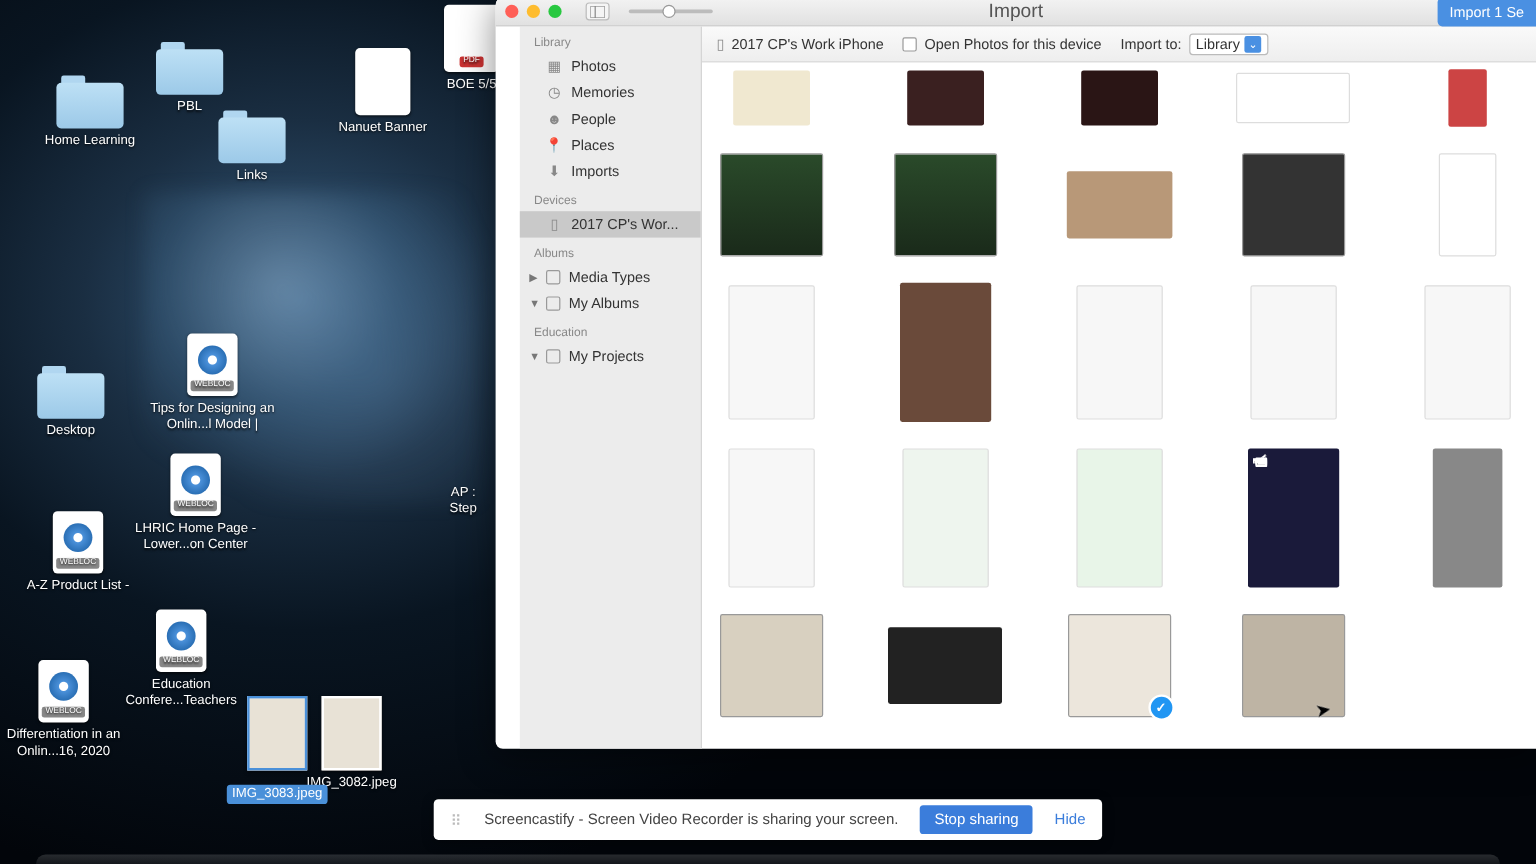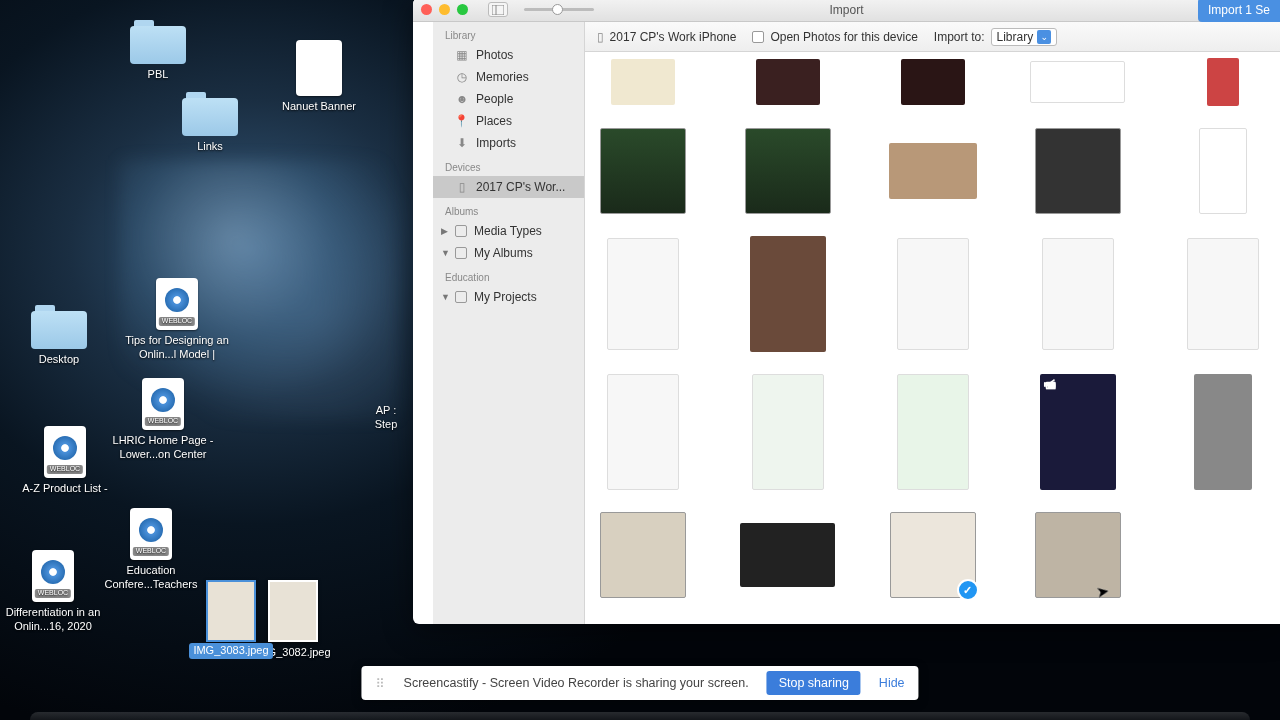--- a/index.html
+++ b/index.html
@@ -21,33 +21,33 @@
 .folder-glyph { width:56px; height:44px; margin:0 auto; position:relative; }
 .folder-glyph .tab { position:absolute; left:4px; top:0; width:20px; height:8px; background:#b0d6f0; border-radius:2px 2px 0 0; }
 .folder-glyph .body { position:absolute; left:0; top:6px; width:56px; height:38px; background:linear-gradient(#bde0f5,#9cc9e8); border-radius:4px; }
 .webloc { width:42px; height:52px; margin:0 auto; background:#fff; border-radius:4px; position:relative; box-shadow:0 1px 2px rgba(0,0,0,.5);}
 .webloc::before{content:"";position:absolute;left:50%;top:10px;transform:translateX(-50%);width:24px;height:24px;border-radius:50%;background:radial-gradient(circle,#fff 20%,#4a90d9 25%,#2a6fb5 70%);}
 .webloc .tag{position:absolute;bottom:4px;left:50%;transform:translateX(-50%);font-size:7px;background:#888;color:#fff;padding:0 3px;border-radius:2px;}
 .pdf { width:46px; height:56px; margin:0 auto; background:#fff; border-radius:4px; position:relative; box-shadow:0 1px 2px rgba(0,0,0,.5);}
 .pdf .bar{position:absolute;bottom:4px;left:50%;transform:translateX(-50%);font-size:7px;background:#c33;color:#fff;padding:0 3px;border-radius:2px;}
 .thumb-img { width:50px; height:62px; margin:0 auto; background:#e8e2d6; border:2px solid #fff; box-shadow:0 1px 3px rgba(0,0,0,.6);}
 .thumb-img.sel { outline:2px solid #4a90d9; outline-offset:-2px; }
-.sel-label { background:#4a90d9; color:#fff; display:inline-block; padding:1px 4px; border-radius:3px; text-shadow:none; margin-top:1px;}
+.sel-label { background:#4a90d9; color:#fff; display:inline-block; padding:1px 4px; border-radius:3px; text-shadow:none; margin-top:12px;}
 
 
 .window { position:absolute; left:413px; top:-2px; width:867px; height:626px; background:#fff; border-radius:6px 0 0 6px; box-shadow:0 6px 30px rgba(0,0,0,.45); overflow:hidden; display:flex; flex-direction:column;}
 .titlebar { height:24px; background:linear-gradient(#f3f3f3,#e1e1e1); border-bottom:1px solid #c8c8c8; display:flex; align-items:center; padding:0 8px; position:relative;}
 .traffic { display:flex; gap:7px; }
 .tl { width:11px; height:11px; border-radius:50%; }
 .tl.r{background:#ff5f57;} .tl.y{background:#febc2e;} .tl.g{background:#28c840;}
 .tb-icons { margin-left:20px; display:flex; gap:10px; align-items:center;}
 .tb-btn { width:20px; height:15px; border:1px solid #bbb; border-radius:3px; background:#f5f5f5; display:flex;align-items:center;justify-content:center;}
 .slider-track{width:70px;height:3px;background:#bcbcbc;border-radius:2px;position:relative;margin-left:6px;}
 .slider-knob{position:absolute;left:28px;top:-4px;width:11px;height:11px;background:#fff;border:1px solid #999;border-radius:50%;}
-.win-title{position:absolute;left:50%;transform:translateX(-50%);font-size:12px;color:#555;text-align:center;}
+.win-title{position:absolute;left:50%;transform:translateX(-50%);font-size:16px;color:#555;text-align:center;}
 .import-btn { position:absolute; right:0; top:0; height:24px; background:#4a90e2; color:#fff; font-size:12px; padding:0 10px; display:flex; align-items:center; border-radius:4px 0 0 4px;}
 
 .window-body { flex:1; display:flex; overflow:hidden;margin-left:20px; }
 .sidebar { width:160px; background:#ececec; border-right:1px solid #d5d5d5; font-size:12px; overflow-y:auto;}
 .sec-h { font-size:10px; color:#888; padding:8px 12px 3px; text-transform:none; font-weight:500;}
 .srow { padding:4px 10px 4px 22px; display:flex; align-items:center; gap:7px; color:#333; position:relative;}
 .srow.sel { background:#c9c9c9; }
 .srow .disc { position:absolute; left:8px; font-size:9px; color:#777;}
 .sicon { width:14px; height:14px; display:inline-flex;align-items:center;justify-content:center;color:#888;font-size:12px;}
 .sq { width:12px;height:12px;border:1px solid #999;border-radius:2px;}
@@ -81,37 +81,50 @@
 .dock { position:absolute; left:30px; right:30px; bottom:-2px; height:10px; background:linear-gradient(rgba(255,255,255,.15),rgba(255,255,255,.05)); border-radius:8px 8px 0 0;}
 
 .cursor{position:absolute;left:1096px;top:582px;font-size:16px;color:#000;transform:rotate(-10deg);text-shadow:0 0 1px #fff;}
 </style>
 </head>
 <body>
 
 <div class="desktop">
   <div class="nebula"></div>
 
-  <div class="di" style="left:103px;top:20px">
+  <div class="di" style="left:20px;top:63px">
+    <div class="folder-glyph">
+        <div class="tab"></div>
+        <div class="body"></div>
+      </div>
+    <div class="label">Home Learning</div>
+  </div>
+  <div class="di" style="left:103px;top:35px">
     <div class="folder-glyph">
         <div class="tab"></div>
         <div class="body"></div>
       </div>
     <div class="label">PBL</div>
   </div>
   <div class="di" style="left:155px;top:92px">
     <div class="folder-glyph">
         <div class="tab"></div>
         <div class="body"></div>
       </div>
     <div class="label">Links</div>
   </div>
   <div class="di" style="left:264px;top:40px">
     <div class="pdf"></div>
     <div class="label">Nanuet Banner</div>
+  </div>
+  <div class="di" style="left:338px;top:4px">
+    <div class="pdf">
+        <div class="bar">PDF</div>
+      </div>
+    <div class="label">BOE 5/5</div>
   </div>
   <div class="di" style="left:4px;top:305px">
     <div class="folder-glyph">
         <div class="tab"></div>
         <div class="body"></div>
       </div>
     <div class="label">Desktop</div>
   </div>
   <div class="di" style="left:122px;top:278px">
     <div class="webloc">

